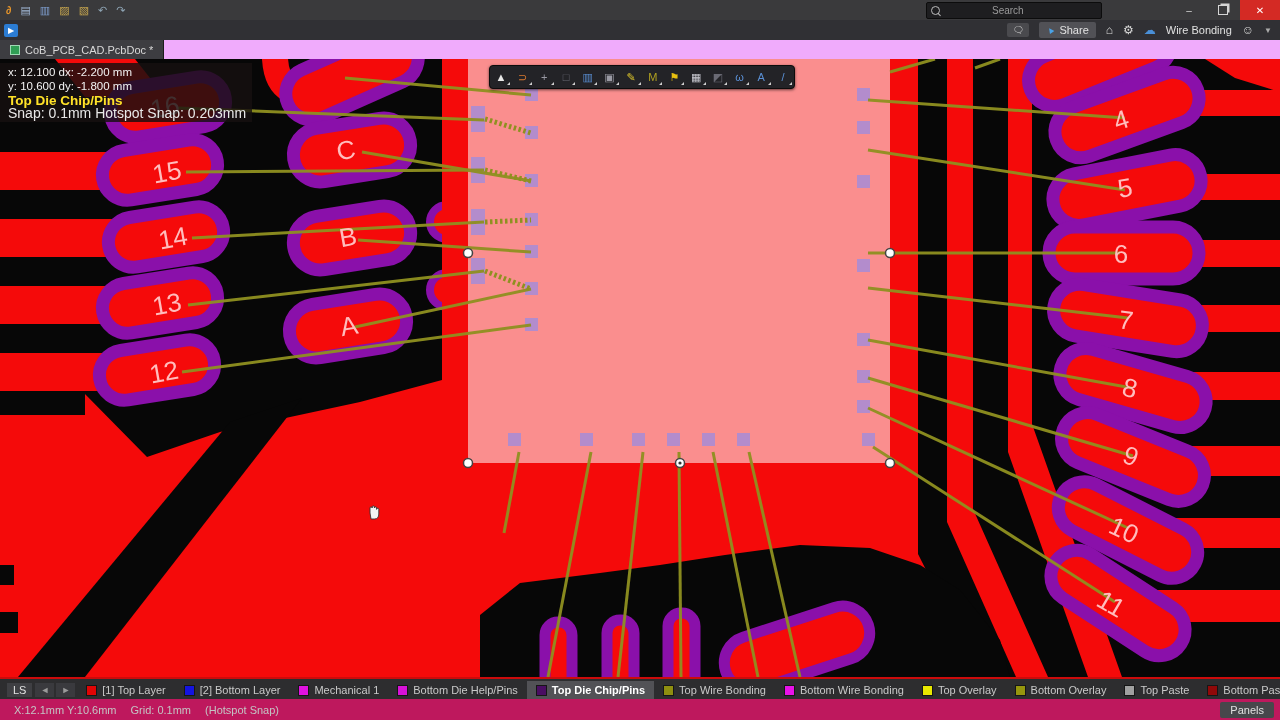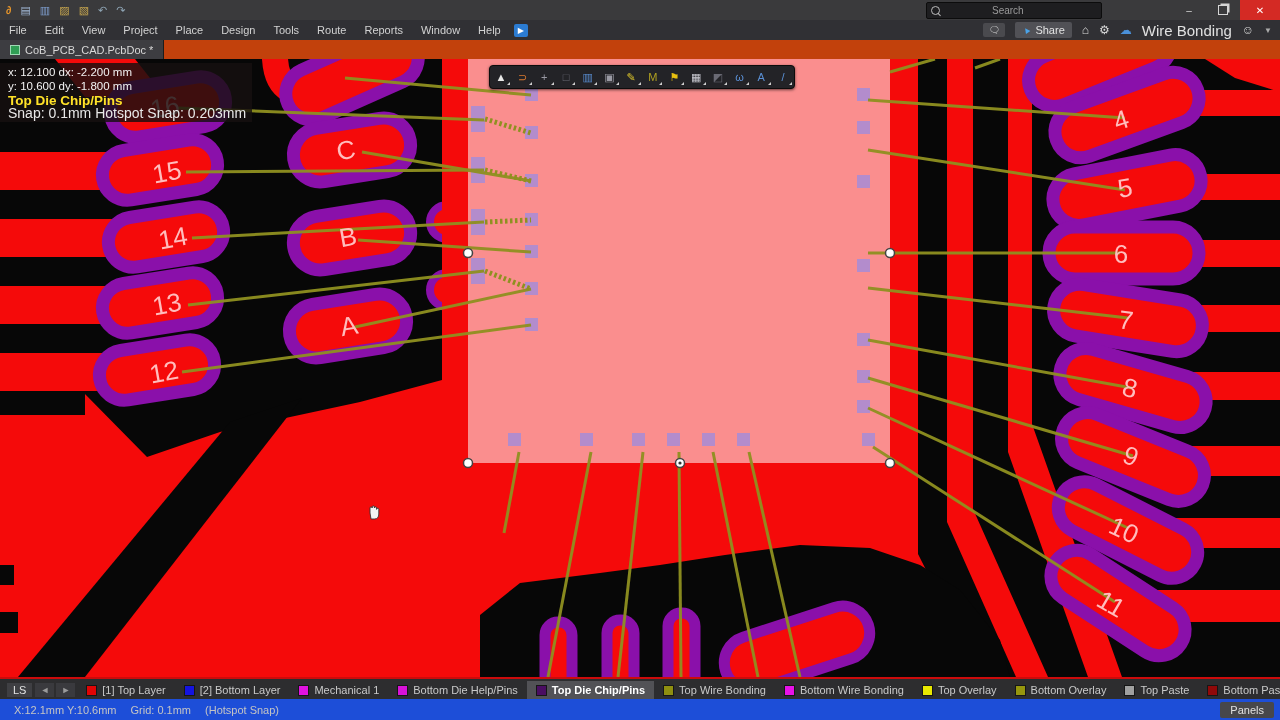--- a/index.html
+++ b/index.html
@@ -27,24 +27,24 @@
   .run-icon{width:14px;height:13px;background:#2b7cd3;border-radius:2px;color:#fff;font-size:8px;
     display:flex;align-items:center;justify-content:center;margin-left:4px;}
   .mb-right{margin-left:auto;display:flex;align-items:center;gap:10px;margin-right:8px;color:#c8c8c8;}
   .comment-btn{width:22px;height:14px;background:#4a4a4e;border-radius:2px;color:#ddd;font-size:9px;
      display:flex;align-items:center;justify-content:center;}
   .share-btn{background:#515156;border-radius:2px;height:16px;display:flex;align-items:center;
      padding:0 7px;gap:4px;font-size:11px;color:#e2e2e2;}
   .share-arrow{color:#4aa3e8;display:inline-block;transform:rotate(-35deg);font-size:9px;}
   .glyph{font-size:12px;color:#d8d8d8;}
   .cloud{color:#4a90d9;}
-  .wb-label{font-size:15px;color:#e0e0e0;text-align:center;}
+  .wb-label{font-size:11px;color:#e0e0e0;text-align:center;}
   .user-caret{font-size:8px;color:#aaa;}
   
-  .tabbar{position:absolute;left:0;top:40px;width:1280px;height:19px;background:#c2410c;display:flex;}
+  .tabbar{position:absolute;left:0;top:40px;width:1280px;height:19px;background:#f0abfc;display:flex;}
   .doc-tab{background:#3d3d41;color:#d8d8d8;font-size:11px;display:flex;align-items:center;
     padding:0 10px;gap:5px;border-right:1px solid #1c1c1c;}
   .doc-ico{width:10px;height:10px;background:#2f9e54;border:1px solid #9fd9b4;box-sizing:border-box;}
   
   .canvas{position:absolute;left:0;top:59px;width:1280px;height:618px;background:#070707;}
   
   .hud{position:absolute;left:0;top:63px;background:rgba(22,16,16,.82);color:#f2f2f2;
      padding:2px 6px 3px 8px;font-size:11.5px;line-height:14px;white-space:nowrap;}
   .hud .layer{color:#ffe228;font-weight:bold;font-size:13.5px;line-height:15px;}
   .hud .snap{font-size:14px;color:#e8e8e8;line-height:11px;}
@@ -61,21 +61,21 @@
   
   .layerbar{position:absolute;left:0;top:677px;width:1280px;height:22px;background:#2d2d2f;
     display:flex;align-items:center;font-size:11px;color:#c9c9c9;overflow:hidden;border-top:2px solid #cc0b0b;}
   .ls-swatch{width:22px;height:13px;background:linear-gradient(90deg,#5a0d6e,#a312a3);margin:0 4px 0 3px;}
   .ls-btn{background:#3f3f43;color:#e2e2e2;padding:1px 6px;margin-right:3px;}
   .tab-arrow{color:#9a9a9a;font-size:9px;padding:2px 5px;background:#3a3a3e;margin-right:2px;}
   .layer-tab{display:flex;align-items:center;gap:5px;padding:3px 9px;white-space:nowrap;}
   .layer-tab .sw{width:11px;height:11px;border:1px solid #161616;box-sizing:border-box;}
   .layer-tab.active{background:#525256;color:#ffffff;font-weight:bold;}
   
-  .statusbar{position:absolute;left:0;top:699px;width:1280px;height:21px;background:#1d4ed8;
+  .statusbar{position:absolute;left:0;top:699px;width:1280px;height:21px;background:#be185d;
     display:flex;align-items:center;font-size:11px;color:#c4c4c4;}
   .statusbar .seg{margin-left:14px;}
   .panels-btn{margin-left:auto;margin-right:6px;background:#47474b;color:#e0e0e0;
     padding:2px 10px;border-radius:2px;font-size:11px;}
 </style>
 </head>
 <body>
 
 <div class="titlebar">
   <div class="tb-icons">
@@ -94,33 +94,20 @@
     </div>
     <div class="winbtn">–</div>
     <div class="winbtn">
         <span class="restore-glyph"></span>
       </div>
     <div class="winbtn close">✕</div>
   </div>
 </div>
 
 <div class="menubar">
-  <div class="menu-items" id="menu-items">
-      <div class="mi">File</div>
-      <div class="mi">Edit</div>
-      <div class="mi">View</div>
-      <div class="mi">Project</div>
-      <div class="mi">Place</div>
-      <div class="mi">Design</div>
-      <div class="mi">Tools</div>
-      <div class="mi">Route</div>
-      <div class="mi">Reports</div>
-      <div class="mi">Window</div>
-      <div class="mi">Help</div>
-    </div>
   <div class="run-icon">▶</div>
   <div class="mb-right">
     <div class="comment-btn">🗨</div>
     <div class="share-btn">
       <span class="share-arrow">▲</span>
       <span>Share</span>
     </div>
     <span class="glyph">⌂</span>
     <span class="glyph">⚙</span>
     <span class="glyph cloud">☁</span>

